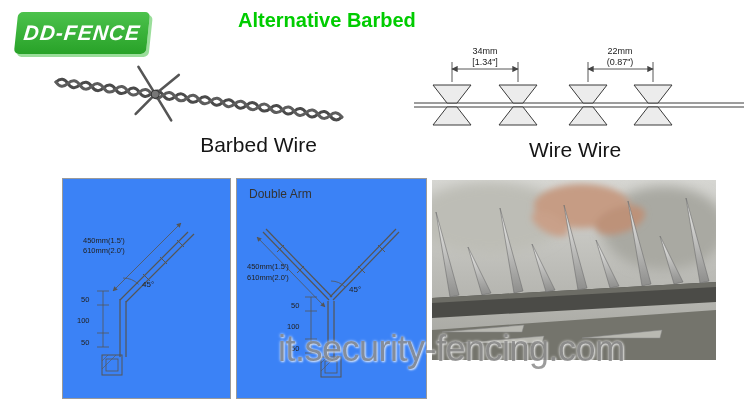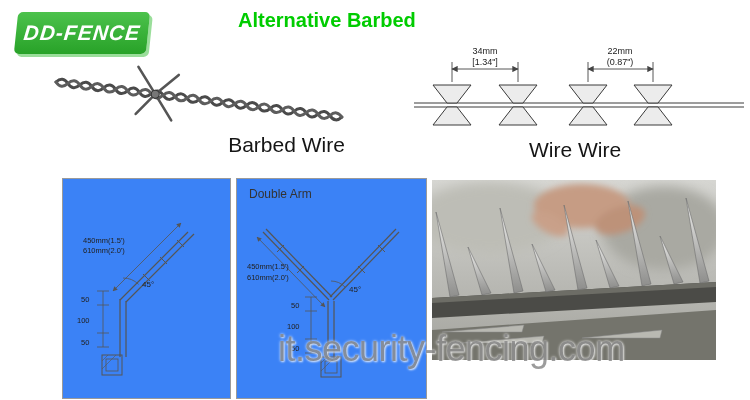--- a/index.html
+++ b/index.html
@@ -10,21 +10,21 @@
   .logo{position:absolute;left:16px;top:12px;width:132px;height:42px;
         background:linear-gradient(180deg,#4cc24c,#28a228);
         transform:skewX(-6deg);border-radius:5px;
         display:flex;align-items:center;justify-content:center;
         box-shadow:3px 3px 0 #9ade9a;}
   .logo-text{color:#fff;font-weight:bold;font-style:italic;font-size:21px;letter-spacing:1px;}
 
   .page-title{position:absolute;left:238px;top:9px;font-size:20px;font-weight:bold;color:#00cc00;}
 
   .section-label{position:absolute;font-size:21px;color:#151515;}
-  .barbed-label{left:204px;top:133px;width:165px;text-align:center;}
+  .barbed-label{left:176px;top:133px;width:165px;text-align:center;}
   .razor-label{left:490px;top:138px;width:170px;text-align:center;}
 
   .barbed-svg{position:absolute;left:52px;top:50px;}
   .razor-svg{position:absolute;left:410px;top:40px;}
 
   .panel{position:absolute;border:1px solid #9a9a9a;background:#3b82f6;}
   .panel-single{left:62px;top:178px;width:167px;height:219px;}
   .panel-double{left:236px;top:178px;width:189px;height:219px;}
   .panel-title{position:absolute;left:12px;top:8px;font-size:12px;color:#333;}
   .panel svg{position:absolute;left:0;top:0;}

